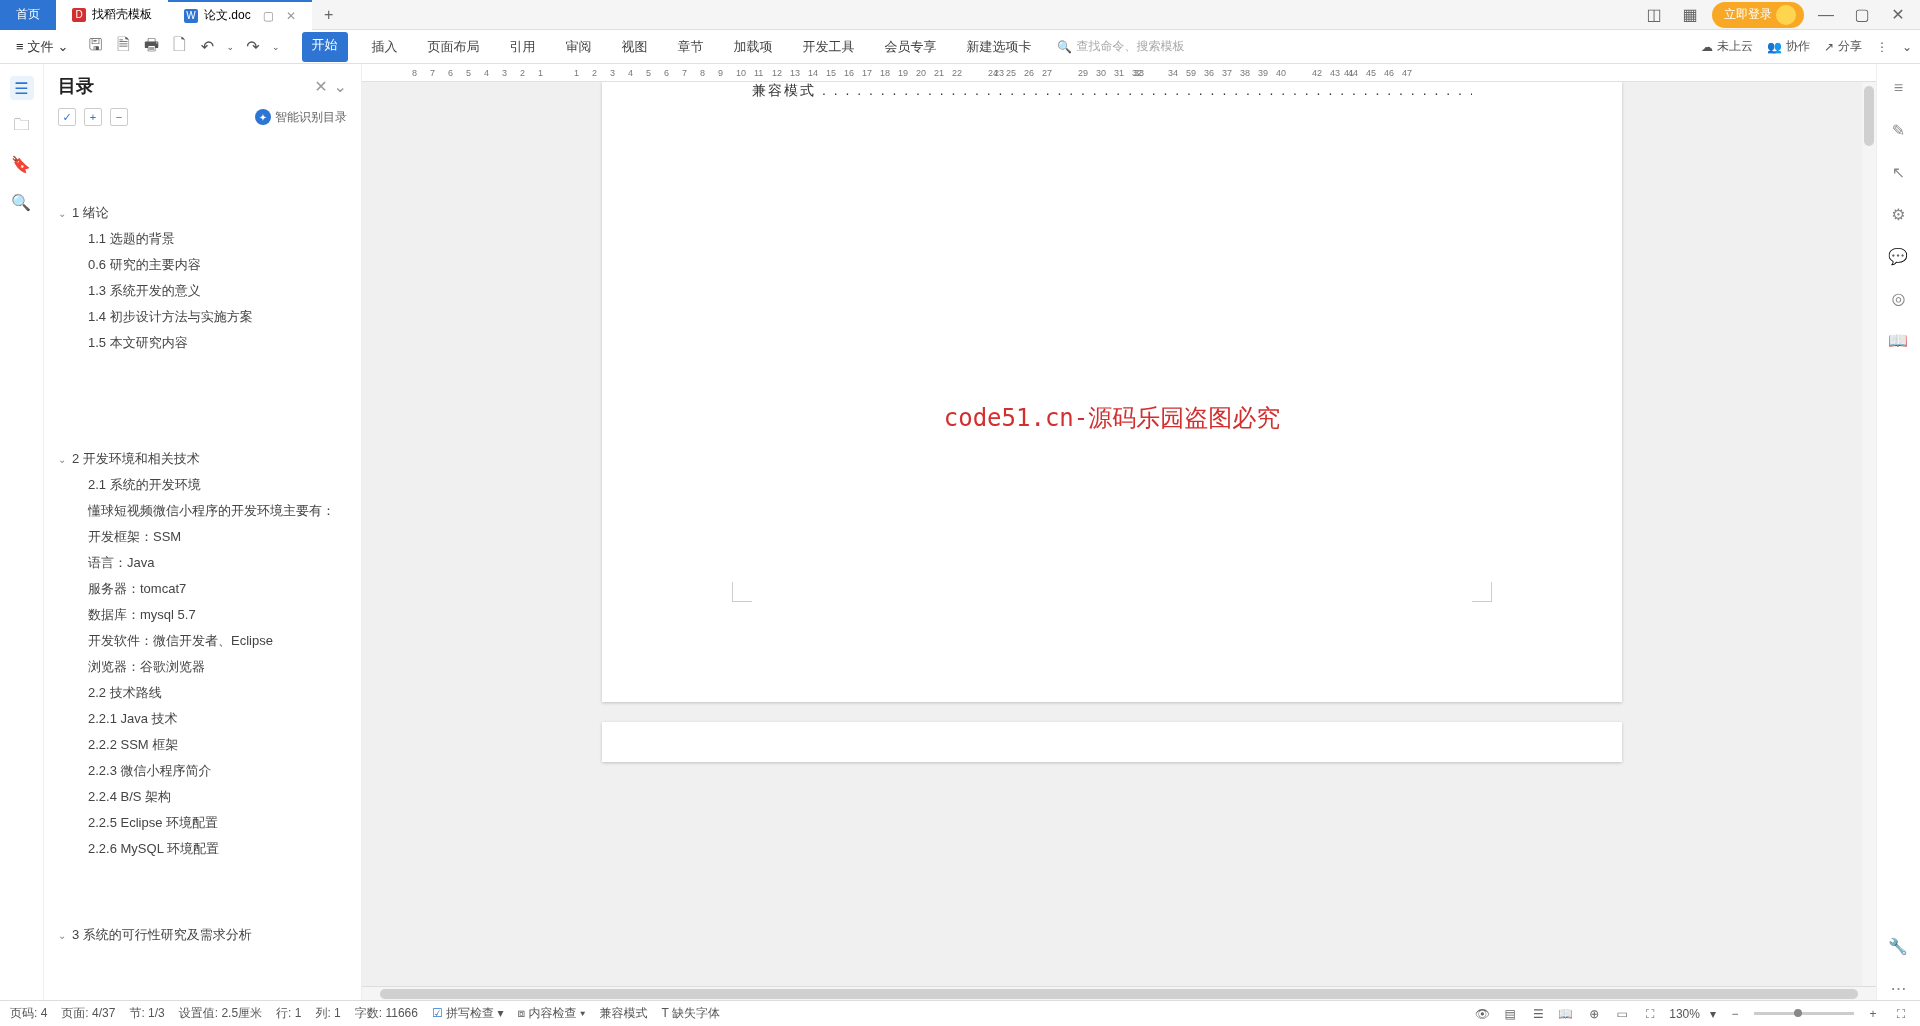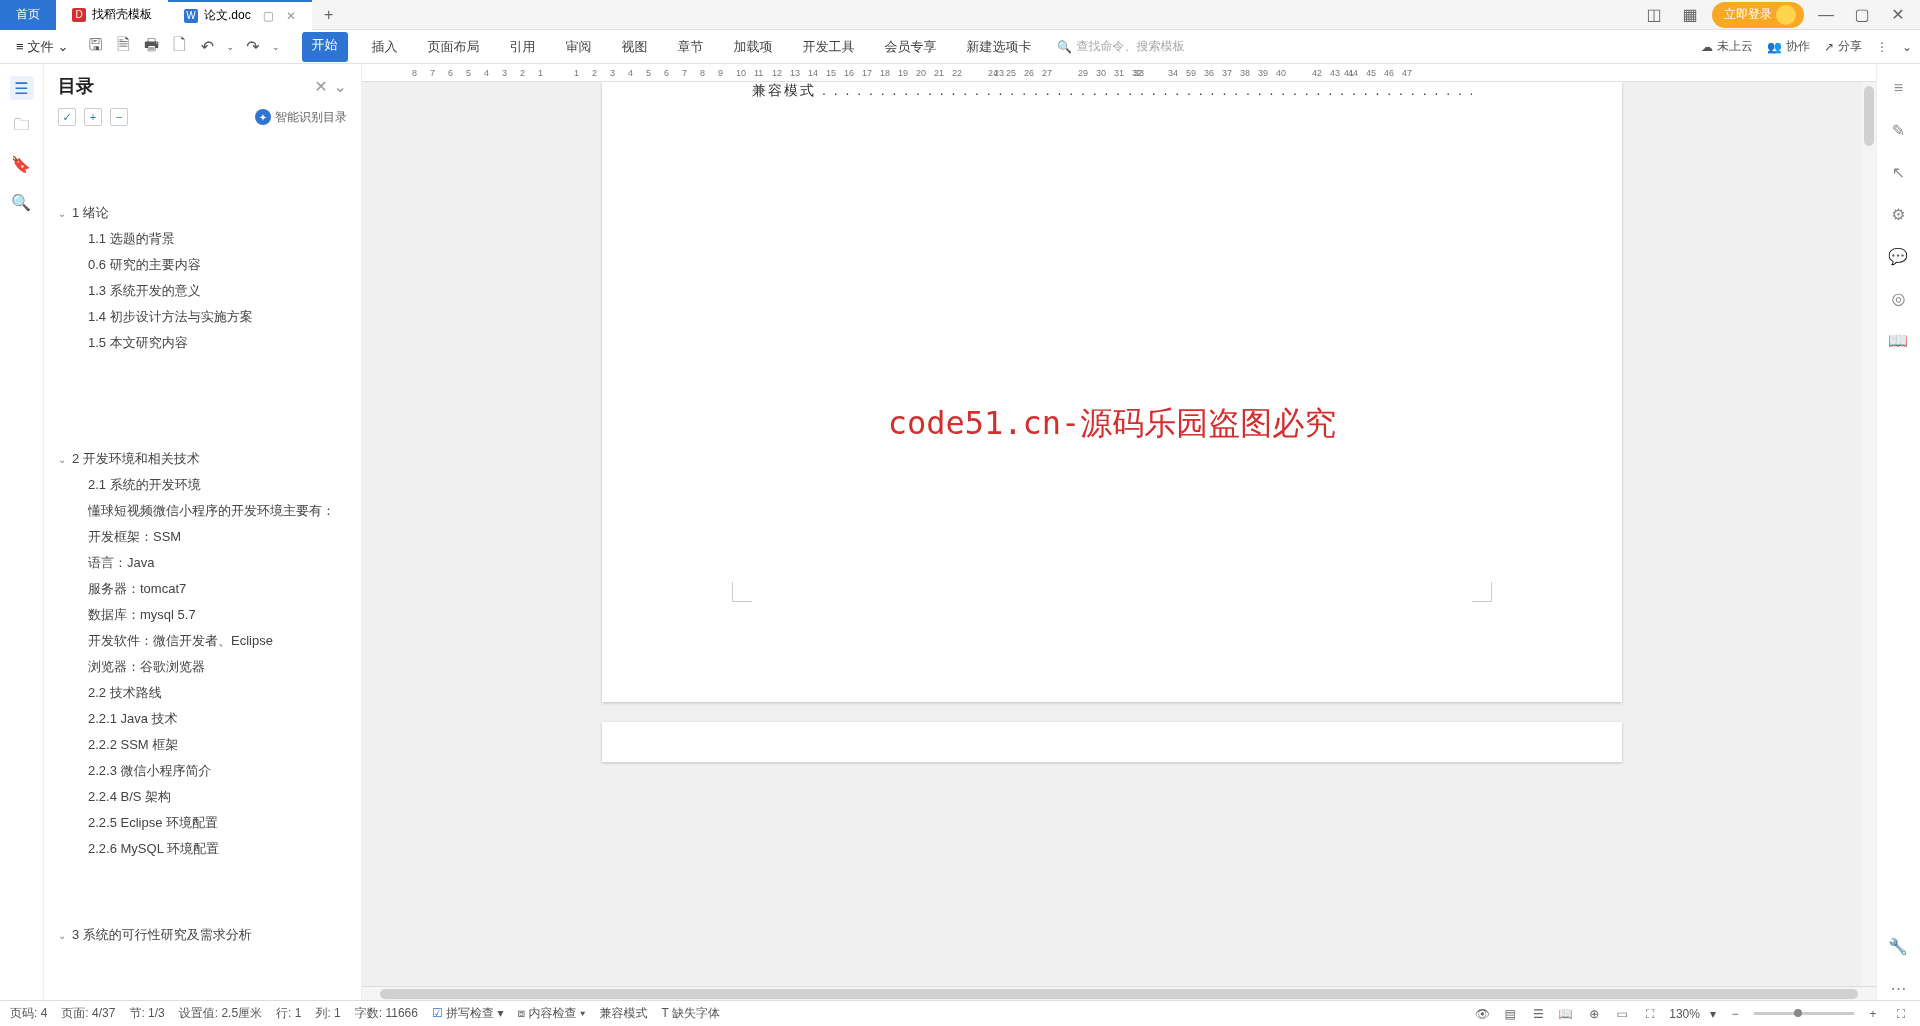--- a/index.html
+++ b/index.html
@@ -54,21 +54,21 @@
 .outline-item.lvl1:first-child { margin-top: 60px; }
 .outline-chevron { width: 14px; color: #888; font-size: 10px; }
 .outline-item.lvl2 { padding-left: 30px; }
 
 
 .doc-area { flex: 1; background: #f0f0f0; position: relative; display: flex; flex-direction: column; }
 .ruler { height: 18px; background: #fff; border-bottom: 1px solid #e0e0e0; display: flex; align-items: center; font-size: 9px; color: #777; padding-left: 40px; position: relative; }
 .doc-scroll { flex: 1; overflow: auto; padding: 0 20px; }
 .page { width: 1020px; min-height: 620px; background: #fff; margin: 0 auto 20px; box-shadow: 0 1px 3px rgba(0,0,0,0.2); position: relative; padding: 0 150px 60px; }
 .page-toc-line { font-size: 14px; color: #333; letter-spacing: 2px; white-space: nowrap; overflow: hidden; }
-.watermark { position: absolute; top: 320px; left: 0; right: 0; text-align: center; font-size: 32px; color: #d32f2f; font-family: monospace; }
+.watermark { position: absolute; top: 320px; left: 0; right: 0; text-align: center; font-size: 24px; color: #d32f2f; font-family: monospace; }
 .page-num { position: absolute; bottom: 80px; left: 0; right: 0; text-align: center; font-size: 16px; color: #666; font-family: serif; }
 .corner { position: absolute; width: 20px; height: 20px; border: 1px solid #ccc; }
 .corner.bl { bottom: 100px; left: 130px; border-right: none; border-top: none; }
 .corner.br { bottom: 100px; right: 130px; border-left: none; border-top: none; }
 .page2 { width: 1020px; height: 40px; background: #fff; margin: 0 auto; box-shadow: 0 1px 3px rgba(0,0,0,0.2); }
 .hscroll { height: 14px; background: #f5f5f5; border-top: 1px solid #ddd; position: relative; }
 .hscroll-thumb { position: absolute; left: 18px; right: 18px; top: 2px; height: 10px; background: #d0d0d0; border-radius: 5px; }
 
 
 .right-rail { width: 44px; background: #fff; border-left: 1px solid #eee; display: flex; flex-direction: column; align-items: center; gap: 18px; padding-top: 12px; }

